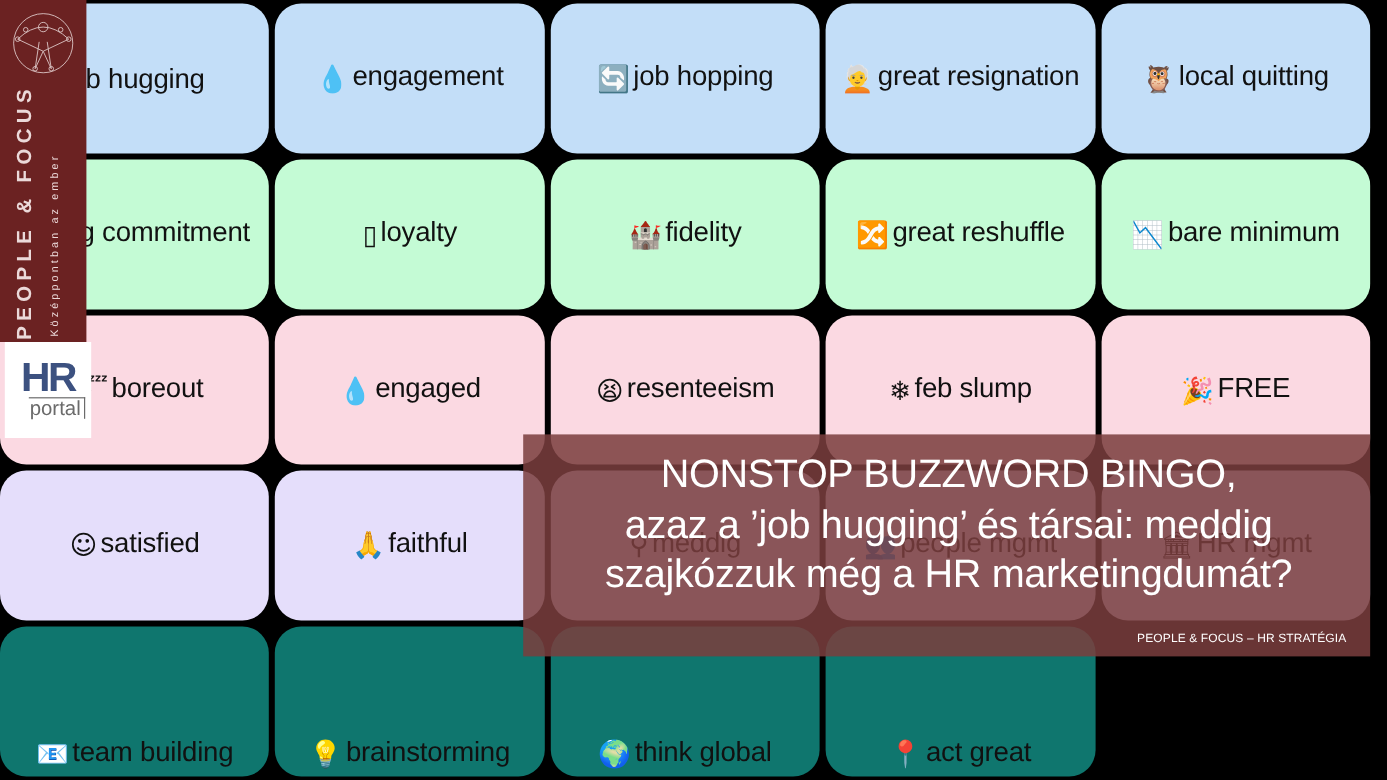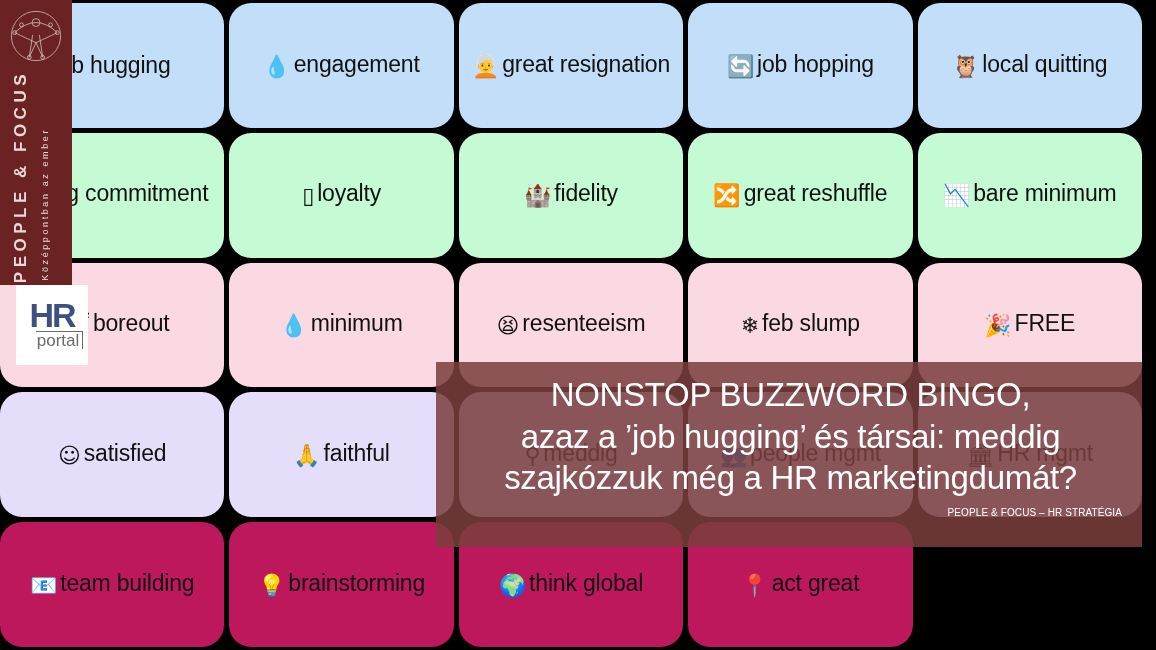--- a/index.html
+++ b/index.html
@@ -57,21 +57,21 @@
     font-family: "DejaVu Sans", sans-serif;
     font-size: 22px;
     vertical-align: -2px;
     margin-right: 3px;
   }
 
   .row-blue     { background: #C3DEF8; }
   .row-green    { background: #C4FBD5; }
   .row-pink     { background: #FBD9E2; align-items: center; }
   .row-purple   { background: #E5DEFB; }
-  .row-yellow   { background: #be185d; }
+  .row-yellow   { background: #0f766e; align-items: flex-end; }
 
   
   #brand-bar {
     position: absolute;
     left: 0; top: 0;
     width: 72px;
     height: 285px;
     background: #6B2222;
     z-index: 5;
     overflow: hidden;
@@ -108,21 +108,21 @@
   #brand-tagline {
     left: 40px;
     bottom: 4px;
     font-size: 9px;
     letter-spacing: 2.6px;
   }
 
   
   #hrportal-logo {
     position: absolute;
-    left: 16px; top: 285px;
+    left: 4px; top: 285px;
     width: 72px; height: 80px;
     background: #FFFFFF;
     z-index: 5;
     display: flex;
     flex-direction: column;
     align-items: center;
     justify-content: center;
   }
   #hrportal-hr {
     font-family: "Liberation Sans", sans-serif;
@@ -150,20 +150,21 @@
     left: 436px;
     top: 362px;
     width: 706px;
     height: 185px;
     background: rgba(122, 62, 62, 0.86);
     z-index: 10;
     padding: 12px 16px 6px 19px;
     display: flex;
     flex-direction: column;
     justify-content: flex-start;
+    gap: 20px;
   }
 
   #title-text {
     color: #FFFFFF;
     font-family: "Liberation Sans", sans-serif;
     font-size: 33px;
     line-height: 1.26;
     text-align: center;
     letter-spacing: -0.3px;
   }
@@ -193,26 +194,26 @@
 <div id="slide">
 
   <div id="bingo-grid">
       <div class="bingo-card row-blue">
         <span class="card-inner"><span>job hugging</span></span>
       </div>
       <div class="bingo-card row-blue">
         <span class="card-inner"><span class="card-icon">💧</span><span>engagement</span></span>
       </div>
       <div class="bingo-card row-blue">
+        <span class="card-inner"><span class="card-icon">🔄</span><span>job hopping</span></span>
+      </div>
+      <div class="bingo-card row-blue">
         <span class="card-inner"><span class="card-icon">🧑‍🦳</span><span>great resignation</span></span>
       </div>
       <div class="bingo-card row-blue">
-        <span class="card-inner"><span class="card-icon">🔄</span><span>job hopping</span></span>
-      </div>
-      <div class="bingo-card row-blue">
         <span class="card-inner"><span class="card-icon">🦉</span><span>local quitting</span></span>
       </div>
       <div class="bingo-card row-green">
         <span class="card-inner"><span class="card-icon">🏢</span><span>org commitment</span></span>
       </div>
       <div class="bingo-card row-green">
         <span class="card-inner"><span class="card-icon">▯</span><span>loyalty</span></span>
       </div>
       <div class="bingo-card row-green">
         <span class="card-inner"><span class="card-icon">🏰</span><span>fidelity</span></span>
@@ -220,21 +221,21 @@
       <div class="bingo-card row-green">
         <span class="card-inner"><span class="card-icon">🔀</span><span>great reshuffle</span></span>
       </div>
       <div class="bingo-card row-green">
         <span class="card-inner"><span class="card-icon">📉</span><span>bare minimum</span></span>
       </div>
       <div class="bingo-card row-pink">
         <span class="card-inner"><span class="card-icon">😴</span><span>boreout</span></span>
       </div>
       <div class="bingo-card row-pink">
-        <span class="card-inner"><span class="card-icon">💧</span><span>minimum</span></span>
+        <span class="card-inner"><span class="card-icon">💧</span><span>engaged</span></span>
       </div>
       <div class="bingo-card row-pink">
         <span class="card-inner"><span class="card-icon">😫</span><span>resenteeism</span></span>
       </div>
       <div class="bingo-card row-pink">
         <span class="card-inner"><span class="card-icon">❄</span><span>feb slump</span></span>
       </div>
       <div class="bingo-card row-pink">
         <span class="card-inner"><span class="card-icon">🎉</span><span>FREE</span></span>
       </div>

